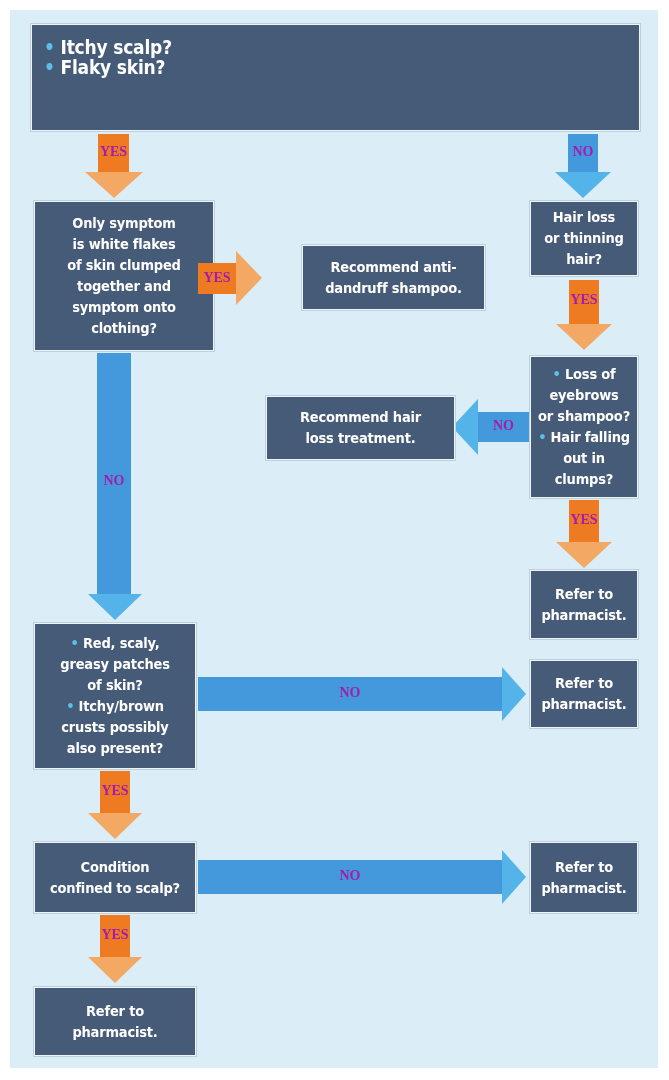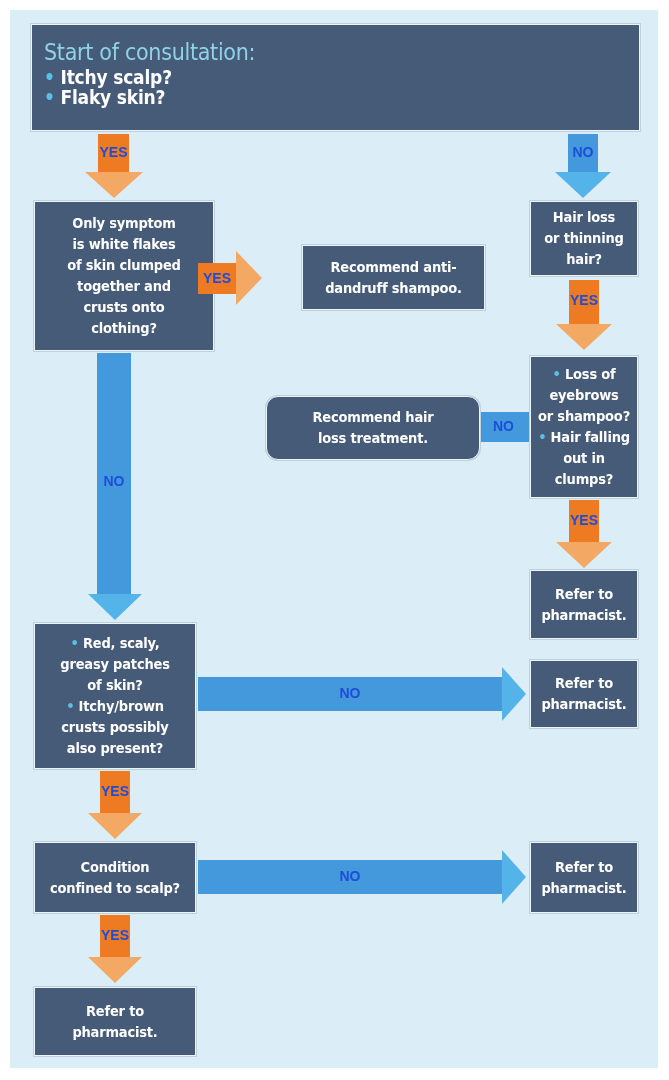--- a/index.html
+++ b/index.html
@@ -11,30 +11,29 @@
          display: flex; flex-direction: column; align-items: center; justify-content: center;
          text-align: center; font-weight: bold; font-size: 14.5px; line-height: 21px;
          font-family: "DejaVu Sans Condensed", "DejaVu Sans", sans-serif; letter-spacing: -0.2px; }
   .box .line { display: block; white-space: nowrap; }
   .bullet { color: #5bc0e6; }
   .start { left: 31px; top: 24px; width: 609px; height: 107px; align-items: flex-start; justify-content: flex-start; padding: 12px 0 0 12px; text-align: left; }
   .start .title { color: #8fd3ea; font-size: 23px; font-weight: normal; line-height: 30px; letter-spacing: -0.3px; }
   .start .item { font-size: 19px; line-height: 20px; }
   .arrow { position: absolute; }
   .arrow svg { display: block; overflow: visible; }
-  .lbl { position: absolute; color: #1d4ed8; font-weight: bold; font-size: 14px;
-         font-family: Liberation Sans, sans-serif; text-align: center; }
+  .lbl { position: absolute; color: #a21caf; font-weight: bold; font-size: 14px;
+         font-family: Liberation Serif, serif; text-align: center; }
 </style>
 </head>
 <body>
 
 <div class="panel"></div>
 
 <div class="box start">
-  <span class="title">Start of consultation:</span>
   <span class="item"><span class="bullet">• </span><span>Itchy scalp?</span></span>
   <span class="item"><span class="bullet">• </span><span>Flaky skin?</span></span>
 </div>
 
 <div class="arrow" style="left:85px; top:134px;">
   <svg width="58" height="64">
     <rect x="13" y="0" width="31" height="38" fill="#ee7a22"></rect>
     <polygon points="0,38 58,38 29,64" fill="#f3a864"></polygon>
   </svg>
   <span class="lbl" style="left:13px; top:10px; width:31px;">YES</span>
@@ -46,21 +45,21 @@
     <polygon points="0,38 56,38 28,64" fill="#54b3e8"></polygon>
   </svg>
   <span class="lbl" style="left:13px; top:10px; width:30px;">NO</span>
 </div>
 
 <div class="box" style="left:34px; top:201px; width:180px; height:150px;">
   <span class="line">Only symptom</span>
   <span class="line">is white flakes</span>
   <span class="line">of skin clumped</span>
   <span class="line">together and</span>
-  <span class="line">crusts onto</span>
+  <span class="line">symptom onto</span>
   <span class="line">clothing?</span>
 </div>
 
 <div class="arrow" style="left:198px; top:251px;">
   <svg width="64" height="54">
     <rect x="0" y="12" width="38" height="31" fill="#ee7a22"></rect>
     <polygon points="38,0 38,54 64,27" fill="#f3a864"></polygon>
   </svg>
   <span class="lbl" style="left:0px; top:19px; width:38px;">YES</span>
 </div>
@@ -94,21 +93,21 @@
 </div>
 
 <div class="arrow" style="left:452px; top:399px;">
   <svg width="77" height="56">
     <rect x="26" y="13" width="51" height="30" fill="#4499dc"></rect>
     <polygon points="26,0 26,56 0,28" fill="#54b3e8"></polygon>
   </svg>
   <span class="lbl" style="left:26px; top:19px; width:51px;">NO</span>
 </div>
 
-<div class="box" style="left:266px; top:396px; width:214px; height:64px;border-radius:12px;">
+<div class="box" style="left:266px; top:396px; width:189px; height:64px;">
   <span class="line">Recommend hair</span>
   <span class="line">loss treatment.</span>
 </div>
 
 <div class="arrow" style="left:556px; top:500px;">
   <svg width="56" height="68">
     <rect x="13" y="0" width="30" height="42" fill="#ee7a22"></rect>
     <polygon points="0,42 56,42 28,68" fill="#f3a864"></polygon>
   </svg>
   <span class="lbl" style="left:13px; top:12px; width:30px;">YES</span>

